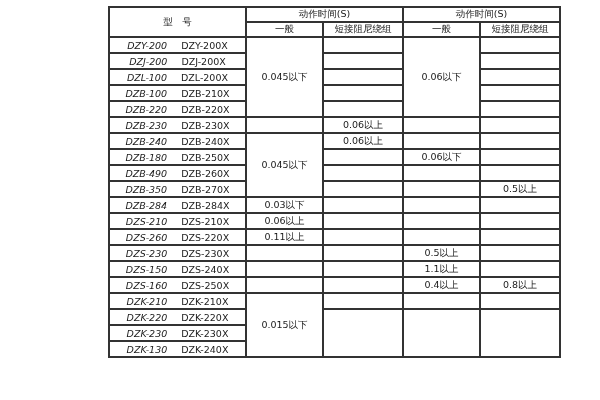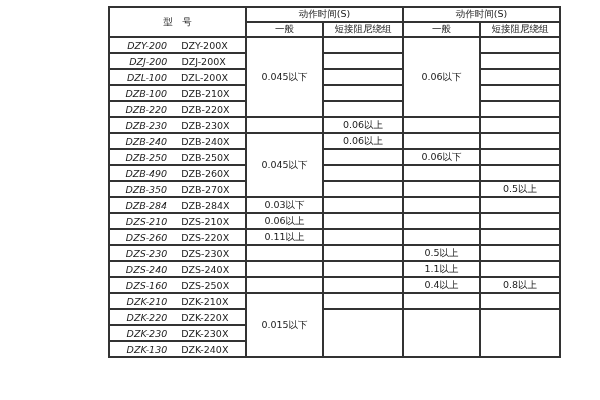--- a/index.html
+++ b/index.html
@@ -102,21 +102,21 @@
           <td></td>
         </tr>
         <tr>
           <td class="model-cell"><span class="m1">DZB-240</span><span>DZB-240X</span></td>
           <td rowspan="4" class="offset-up">0.045以下</td>
           <td>0.06以上</td>
           <td></td>
           <td></td>
         </tr>
         <tr>
-          <td class="model-cell"><span class="m1">DZB-250</span><span>DZB-250X</span></td>
+          <td class="model-cell"><span class="m1">DZB-180</span><span>DZB-250X</span></td>
           <td></td>
           <td>0.06以下</td>
           <td></td>
         </tr>
         <tr>
           <td class="model-cell"><span class="m1">DZB-490</span><span>DZB-260X</span></td>
           <td></td>
           <td></td>
           <td></td>
         </tr>
@@ -148,21 +148,21 @@
           <td></td>
         </tr>
         <tr>
           <td class="model-cell"><span class="m1">DZS-230</span><span>DZS-230X</span></td>
           <td></td>
           <td></td>
           <td>0.5以上</td>
           <td></td>
         </tr>
         <tr>
-          <td class="model-cell"><span class="m1">DZS-240</span><span>DZS-240X</span></td>
+          <td class="model-cell"><span class="m1">DZS-150</span><span>DZS-240X</span></td>
           <td></td>
           <td></td>
           <td>1.1以上</td>
           <td></td>
         </tr>
         <tr>
           <td class="model-cell"><span class="m1">DZS-160</span><span>DZS-250X</span></td>
           <td></td>
           <td></td>
           <td>0.4以上</td>

